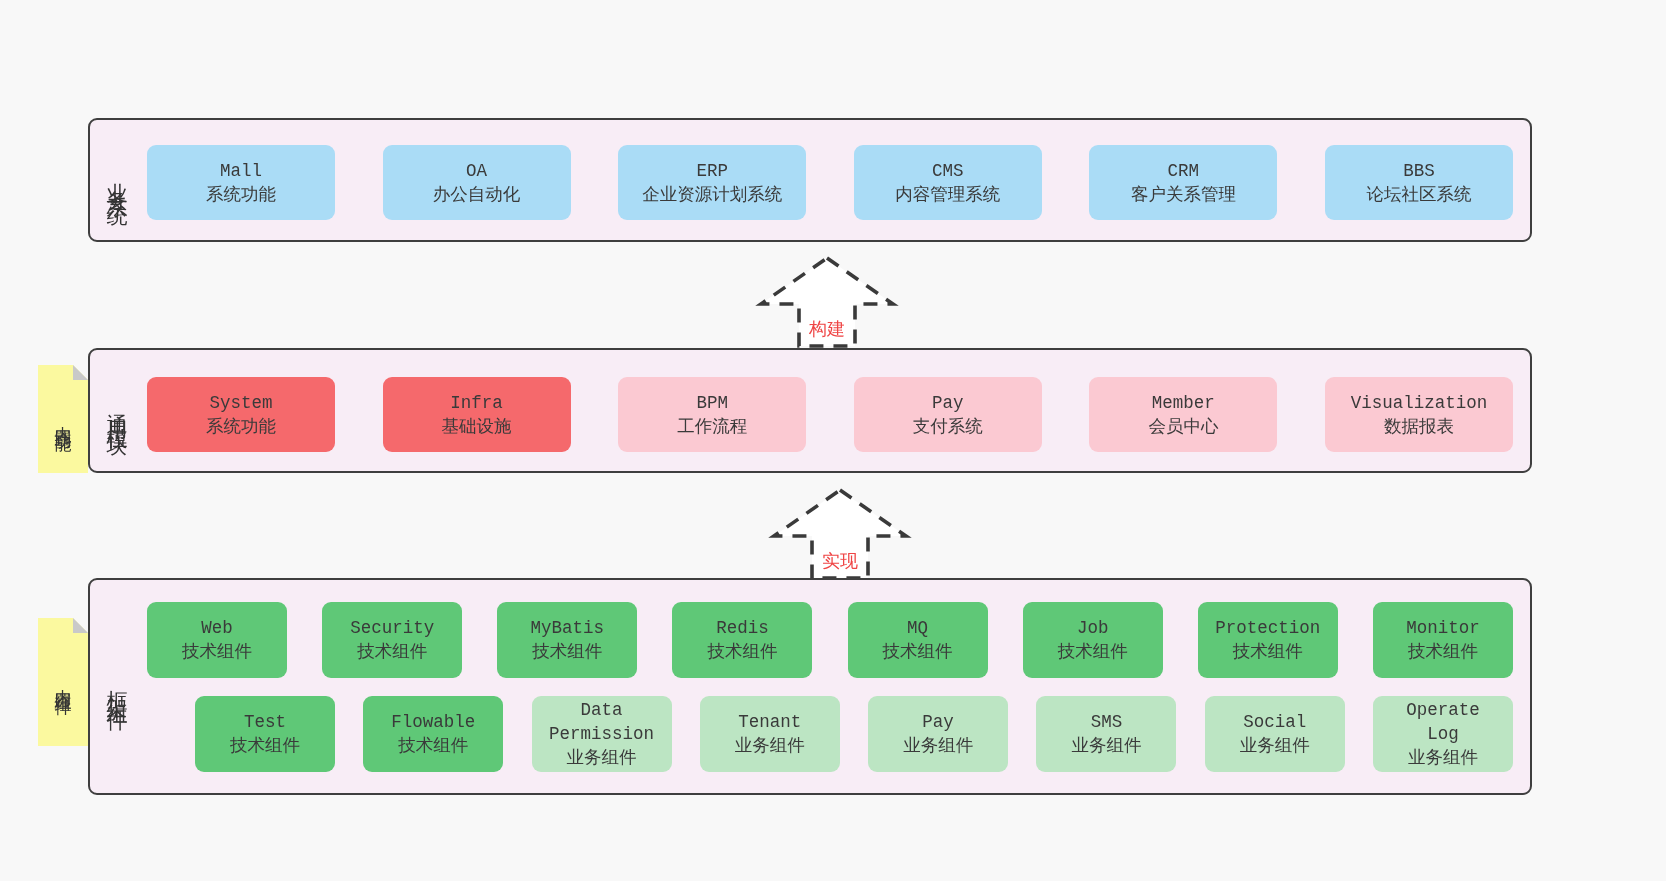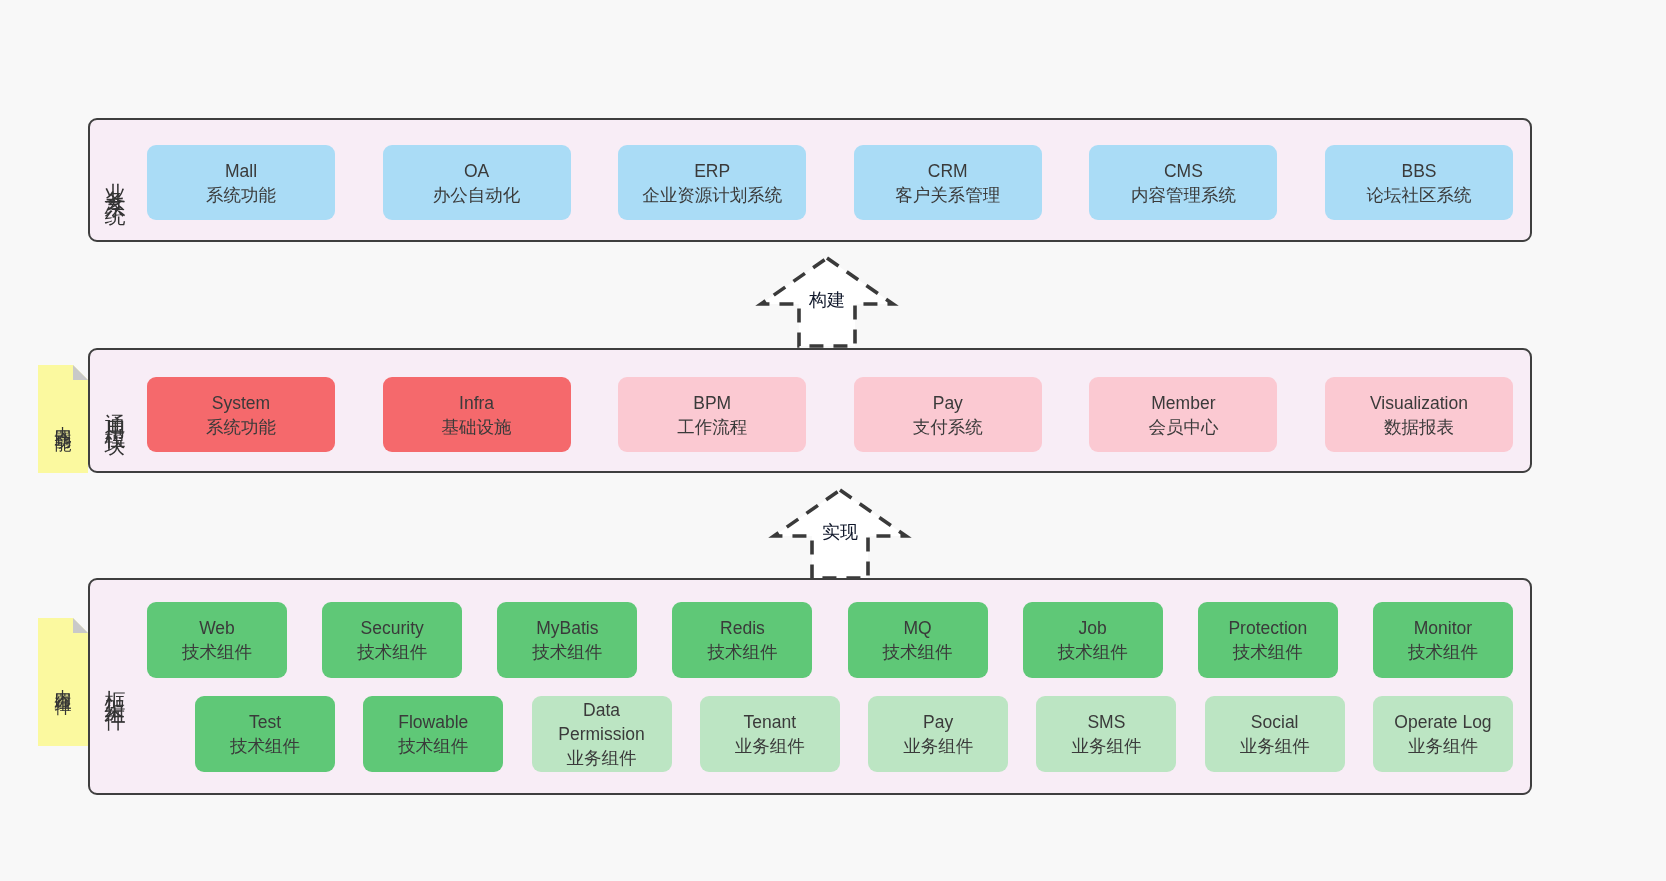--- a/index.html
+++ b/index.html
@@ -12,20 +12,21 @@
   }
   .stage{position:absolute;inset:0;}
 
   
   .band{
     position:absolute;left:88px;width:1444px;
     background:var(--c-band-bg,#f8edf6);
     border:2px solid var(--c-border,#3f3f3f);
     border-radius:9px;
     box-sizing:border-box;
+    font-family:Liberation Mono, monospace;
   }
   .band-1{top:118px;height:124px;}
   .band-2{top:348px;height:125px;}
   .band-3{top:578px;height:217px;}
 
   .side-label{
     position:absolute;left:8px;top:0;bottom:0;
     display:flex;align-items:center;justify-content:center;
     writing-mode:vertical-rl;text-orientation:upright;
     font-size:21px;letter-spacing:7px;color:#333;
@@ -79,23 +80,23 @@
   .arrow{position:absolute;width:140px;height:92px;}
   .arrow-1{left:757px;top:255px;}
   .arrow-2{left:770px;top:487px;}
   .arrow svg{position:absolute;inset:0;overflow:visible;}
   .arrow path{
     fill:#ffffff;
     stroke:#3a3a3a;stroke-width:3.6;
     stroke-dasharray:14 10;stroke-linecap:butt;stroke-linejoin:miter;
   }
   .arrow-label{
-    position:absolute;left:50%;top:33px;transform:translateX(-50%);
+    position:absolute;left:50%;top:62px;transform:translateX(-50%);
     background:#ffffff;padding:0 3px;
-    font-size:18px;color:#0f172a;white-space:nowrap;
+    font-size:18px;color:#ef4444;white-space:nowrap;
   }
 </style>
 </head>
 <body>
 
 <div class="stage">
 
   <div class="band band-1">
     <div class="side-label">业务系统</div>
     <div class="band-row large">
@@ -105,26 +106,26 @@
         </div>
         <div class="box v-blue">
           <div class="box-title">OA</div>
           <div class="box-sub">办公自动化</div>
         </div>
         <div class="box v-blue">
           <div class="box-title">ERP</div>
           <div class="box-sub">企业资源计划系统</div>
         </div>
         <div class="box v-blue">
+          <div class="box-title">CMS</div>
+          <div class="box-sub">内容管理系统</div>
+        </div>
+        <div class="box v-blue">
           <div class="box-title">CRM</div>
           <div class="box-sub">客户关系管理</div>
-        </div>
-        <div class="box v-blue">
-          <div class="box-title">CMS</div>
-          <div class="box-sub">内容管理系统</div>
         </div>
         <div class="box v-blue">
           <div class="box-title">BBS</div>
           <div class="box-sub">论坛社区系统</div>
         </div>
       </div>
   </div>
 
   <div class="arrow arrow-1">
     <svg viewBox="0 0 140 92">

